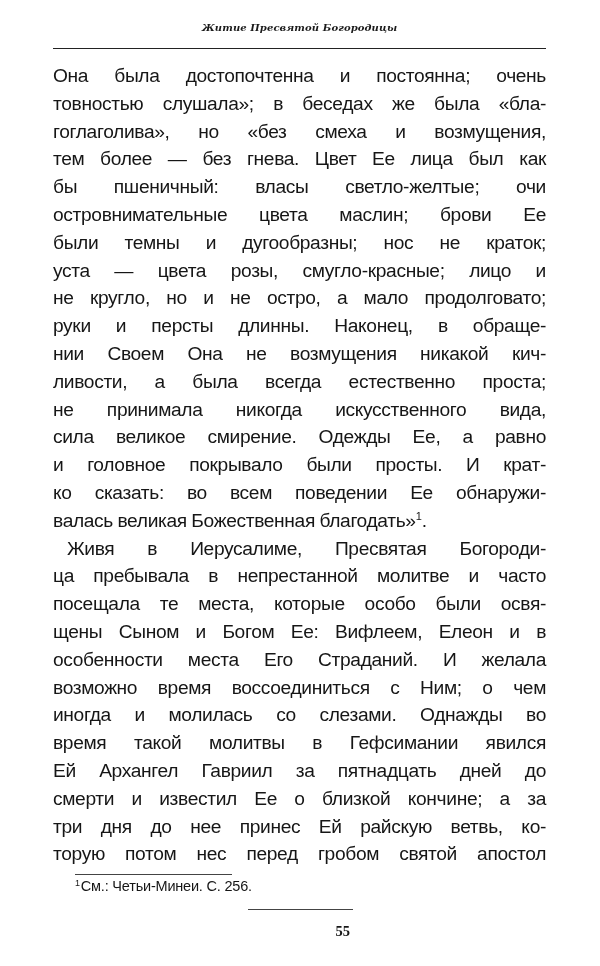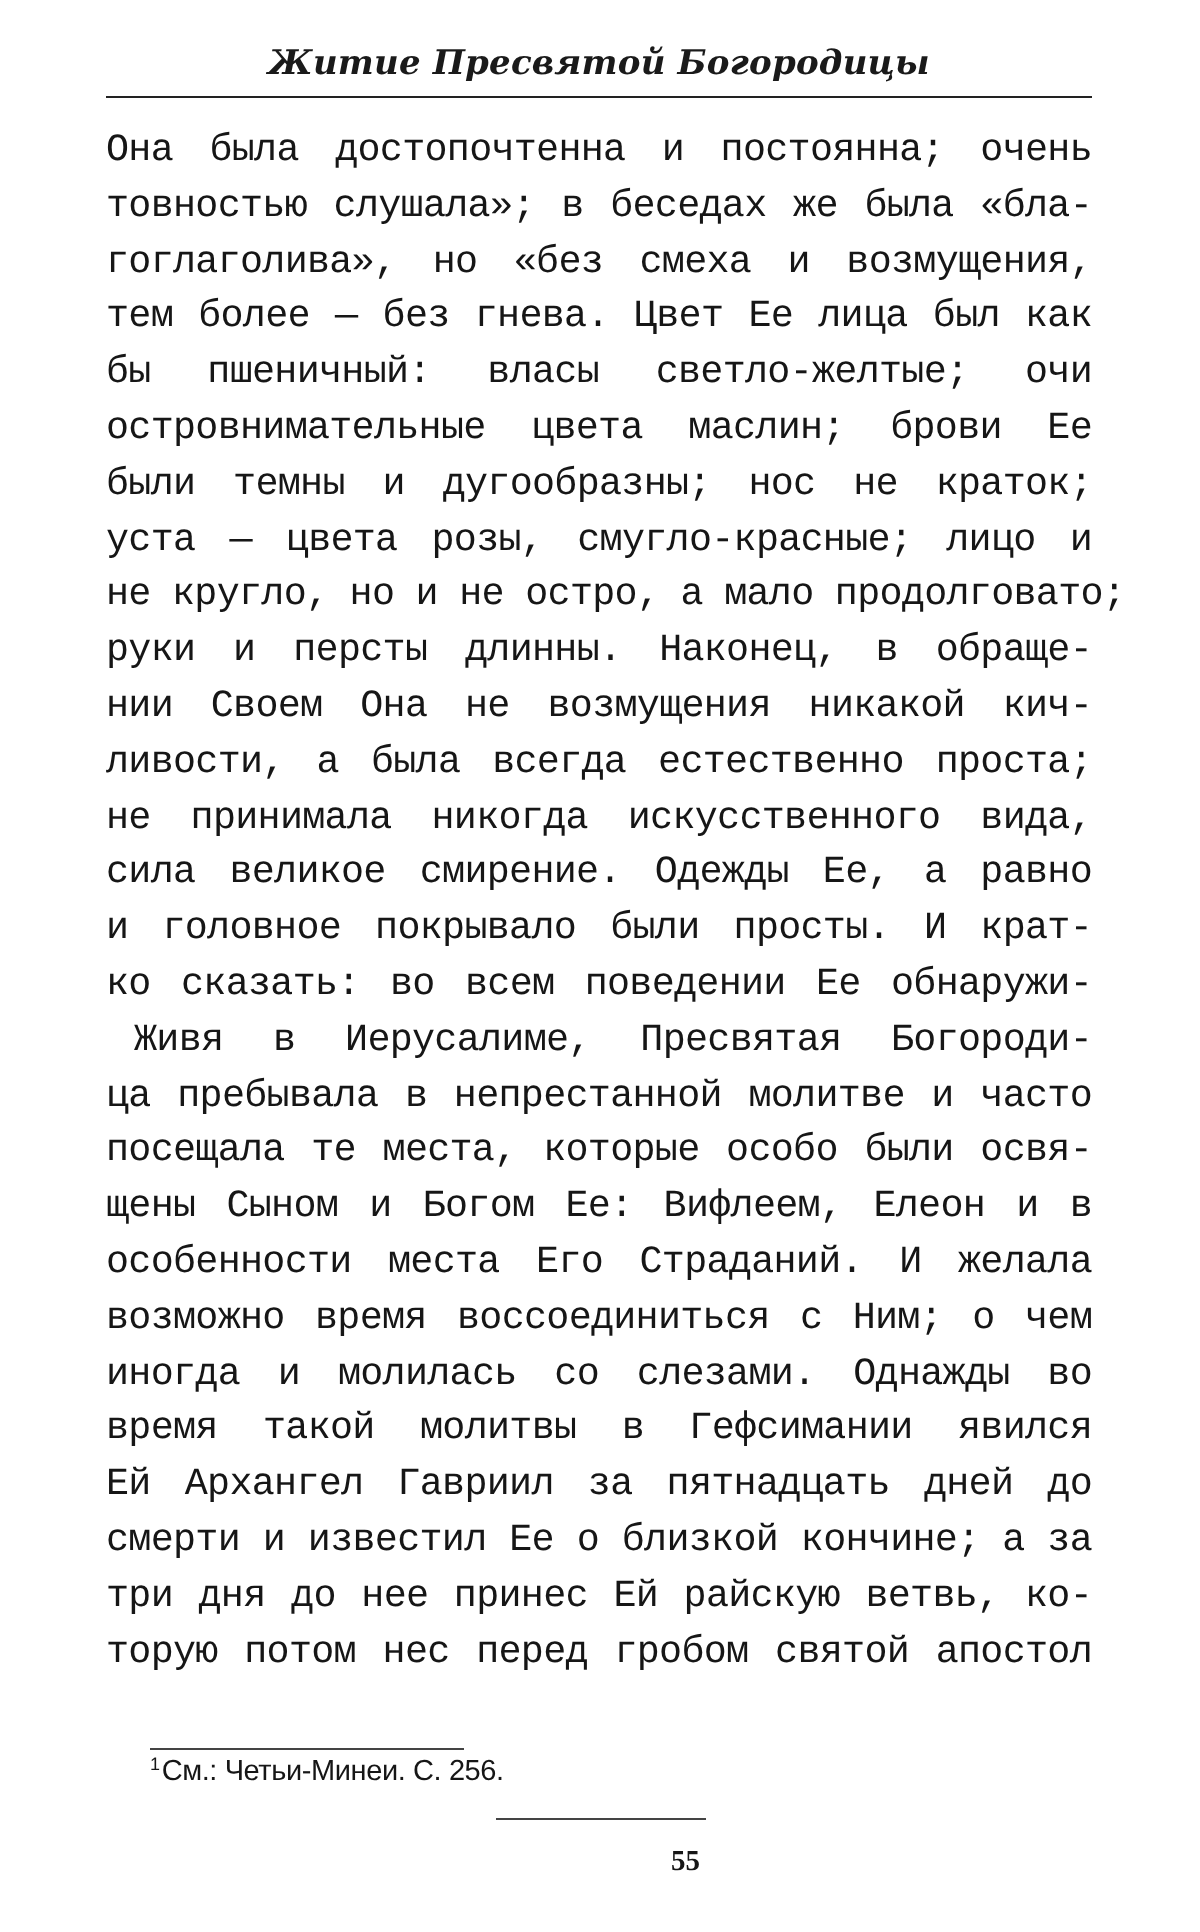--- a/index.html
+++ b/index.html
@@ -17,21 +17,21 @@
     }
     .running-head {
       position: absolute;
       left: 53px;
       top: 22px;
       width: 493px;
       text-align: center;
       font-family: "DejaVu Serif", serif;
       font-style: italic;
       font-weight: bold;
-      font-size: 17px;
+      font-size: 10px;
       letter-spacing: 0.1px;
       color: #1a1a1a;
     }
     .head-rule {
       position: absolute;
       left: 53px;
       top: 48px;
       width: 493px;
       height: 0;
       border-top: 1.4px solid #222;
@@ -39,21 +39,21 @@
     .body-text {
       position: absolute;
       left: 53px;
       top: 62px;
       width: 493px;
     }
     .line {
       display: block;
       height: 27.8px;
       line-height: 27.8px;
-      font-family: Liberation Mono, monospace;
+      font-family: Liberation Sans, sans-serif;
       font-size: 19.2px;
       white-space: nowrap;
       text-align: justify;
       text-align-last: justify;
       letter-spacing: -0.35px;
       word-spacing: -0.5px;
     }
     .line.last {
       text-align-last: left;
     }
@@ -124,20 +124,21 @@
   <span class="line">были темны и дугообразны; нос не краток;</span>
   <span class="line">уста — цвета розы, смугло-красные; лицо и</span>
   <span class="line">не кругло, но и не остро, а мало продолговато;</span>
   <span class="line">руки и персты длинны. Наконец, в обраще-</span>
   <span class="line">нии Своем Она не возмущения никакой кич-</span>
   <span class="line">ливости, а была всегда естественно проста;</span>
   <span class="line">не принимала никогда искусственного вида,</span>
   <span class="line">сила великое смирение. Одежды Ее, а равно</span>
   <span class="line">и головное покрывало были просты. И крат-</span>
   <span class="line">ко сказать: во всем поведении Ее обнаружи-</span>
+  <span class="line last"><span>валась великая Божественная благодать»</span><sup class="fn">1</sup><span>.</span></span>
   <span class="line indent">Живя в Иерусалиме, Пресвятая Богороди-</span>
   <span class="line">ца пребывала в непрестанной молитве и часто</span>
   <span class="line">посещала те места, которые особо были освя-</span>
   <span class="line">щены Сыном и Богом Ее: Вифлеем, Елеон и в</span>
   <span class="line">особенности места Его Страданий. И желала</span>
   <span class="line">возможно время воссоединиться с Ним; о чем</span>
   <span class="line">иногда и молилась со слезами. Однажды во</span>
   <span class="line">время такой молитвы в Гефсимании явился</span>
   <span class="line">Ей Архангел Гавриил за пятнадцать дней до</span>
   <span class="line">смерти и известил Ее о близкой кончине; а за</span>

